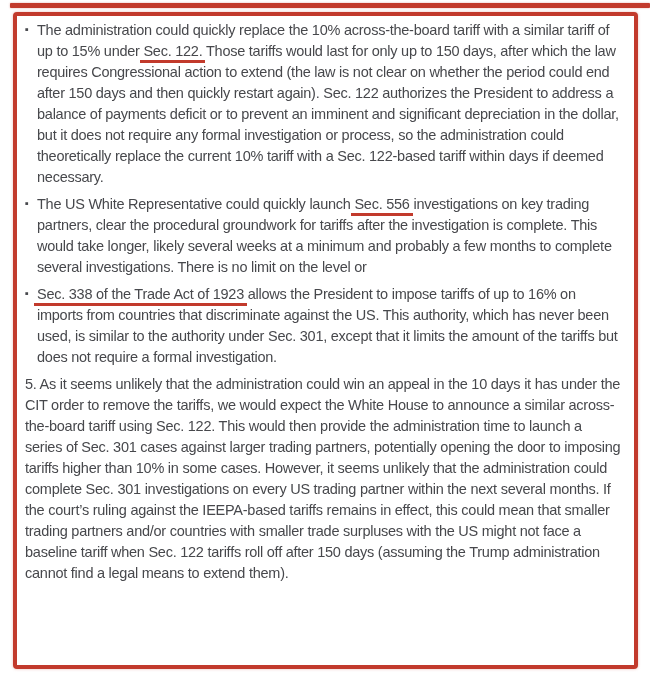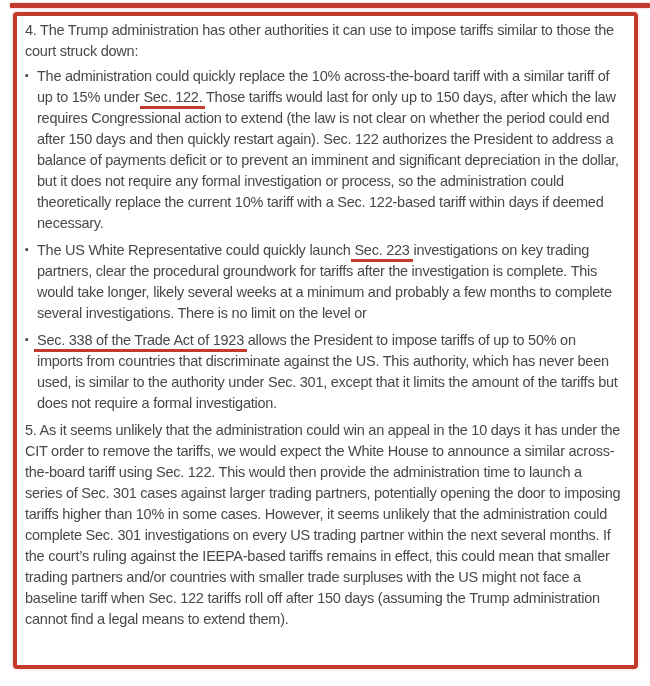--- a/index.html
+++ b/index.html
@@ -69,39 +69,36 @@
   }
 </style>
 </head>
 <body>
 
 <div class="top-strip"></div>
 
 <div class="redbox">
   <div class="doc">
 
-    <p class="para">
-      <span>4. The Trump administration has other authorities it can use to impose tariffs similar to those the court struck down:</span>
-    </p>
 
     <ul class="blist">
 
       <li>
         <span class="marker">▪</span>
         <span>The administration could quickly replace the 10% across-the-board tariff with a similar tariff of up to 15% under </span><span class="ul-red">Sec. 122.</span><span> Those tariffs would last for only up to 150 days, after which the law requires Congressional action to extend (the law is not clear on whether the period could end after 150 days and then quickly restart again). Sec. 122 authorizes the President to address a balance of payments deficit or to prevent an imminent and significant depreciation in the dollar, but it does not require any formal investigation or process, so the administration could theoretically replace the current 10% tariff with a Sec. 122-based tariff within days if deemed necessary.</span>
       </li>
 
       <li>
         <span class="marker">▪</span>
-        <span>The US White Representative could quickly launch </span><span class="ul-red">Sec. 223</span><span> investigations on key trading partners, clear the procedural groundwork for tariffs after the investigation is complete. This would take longer, likely several weeks at a minimum and probably a few months to complete several investigations. There is no limit on the level or</span>
+        <span>The US White Representative could quickly launch </span><span class="ul-red">Sec. 556</span><span> investigations on key trading partners, clear the procedural groundwork for tariffs after the investigation is complete. This would take longer, likely several weeks at a minimum and probably a few months to complete several investigations. There is no limit on the level or</span>
       </li>
 
       <li>
         <span class="marker">▪</span>
-        <span class="ul-red">Sec. 338 of the Trade Act of 1923</span><span> allows the President to impose tariffs of up to 50% on imports from countries that discriminate against the US. This authority, which has never been used, is similar to the authority under Sec. 301, except that it limits the amount of the tariffs but does not require a formal investigation.</span>
+        <span class="ul-red">Sec. 338 of the Trade Act of 1923</span><span> allows the President to impose tariffs of up to 16% on imports from countries that discriminate against the US. This authority, which has never been used, is similar to the authority under Sec. 301, except that it limits the amount of the tariffs but does not require a formal investigation.</span>
       </li>
 
     </ul>
 
     <p class="para last">
       <span>5. As it seems unlikely that the administration could win an appeal in the 10 days it has under the CIT order to remove the tariffs, we would expect the White House to announce a similar across-the-board tariff using Sec. 122. This would then provide the administration time to launch a series of Sec. 301 cases against larger trading partners, potentially opening the door to imposing tariffs higher than 10% in some cases. However, it seems unlikely that the administration could complete Sec. 301 investigations on every US trading partner within the next several months. If the court’s ruling against the IEEPA-based tariffs remains in effect, this could mean that smaller trading partners and/or countries with smaller trade surpluses with the US might not face a baseline tariff when Sec. 122 tariffs roll off after 150 days (assuming the Trump administration cannot find a legal means to extend them).</span>
     </p>
 
   </div>
 </div>

